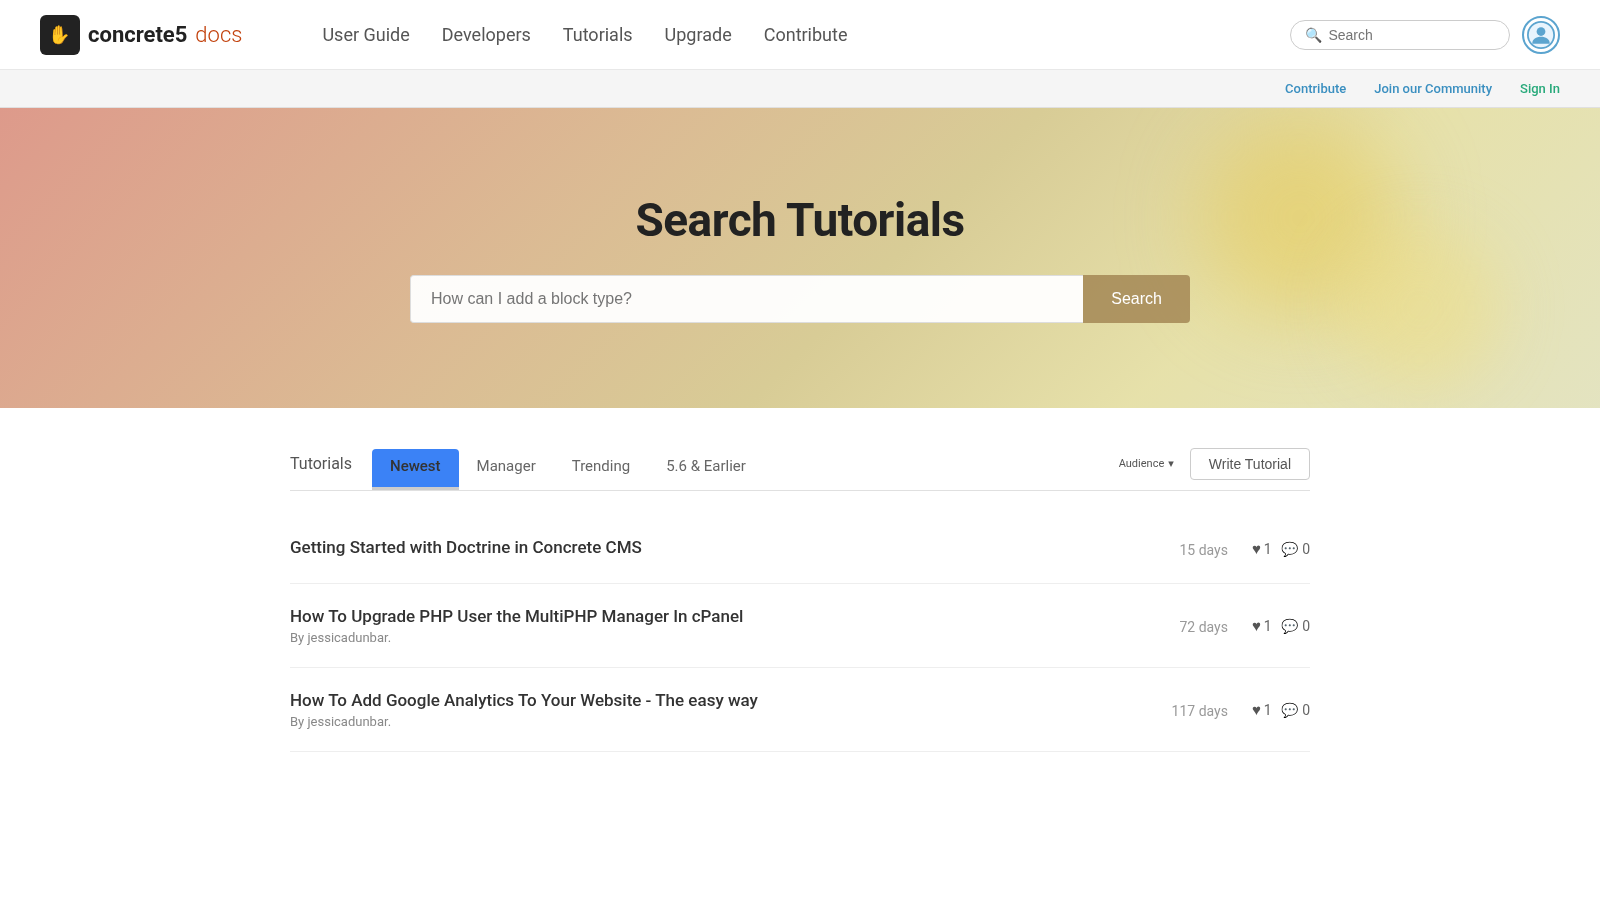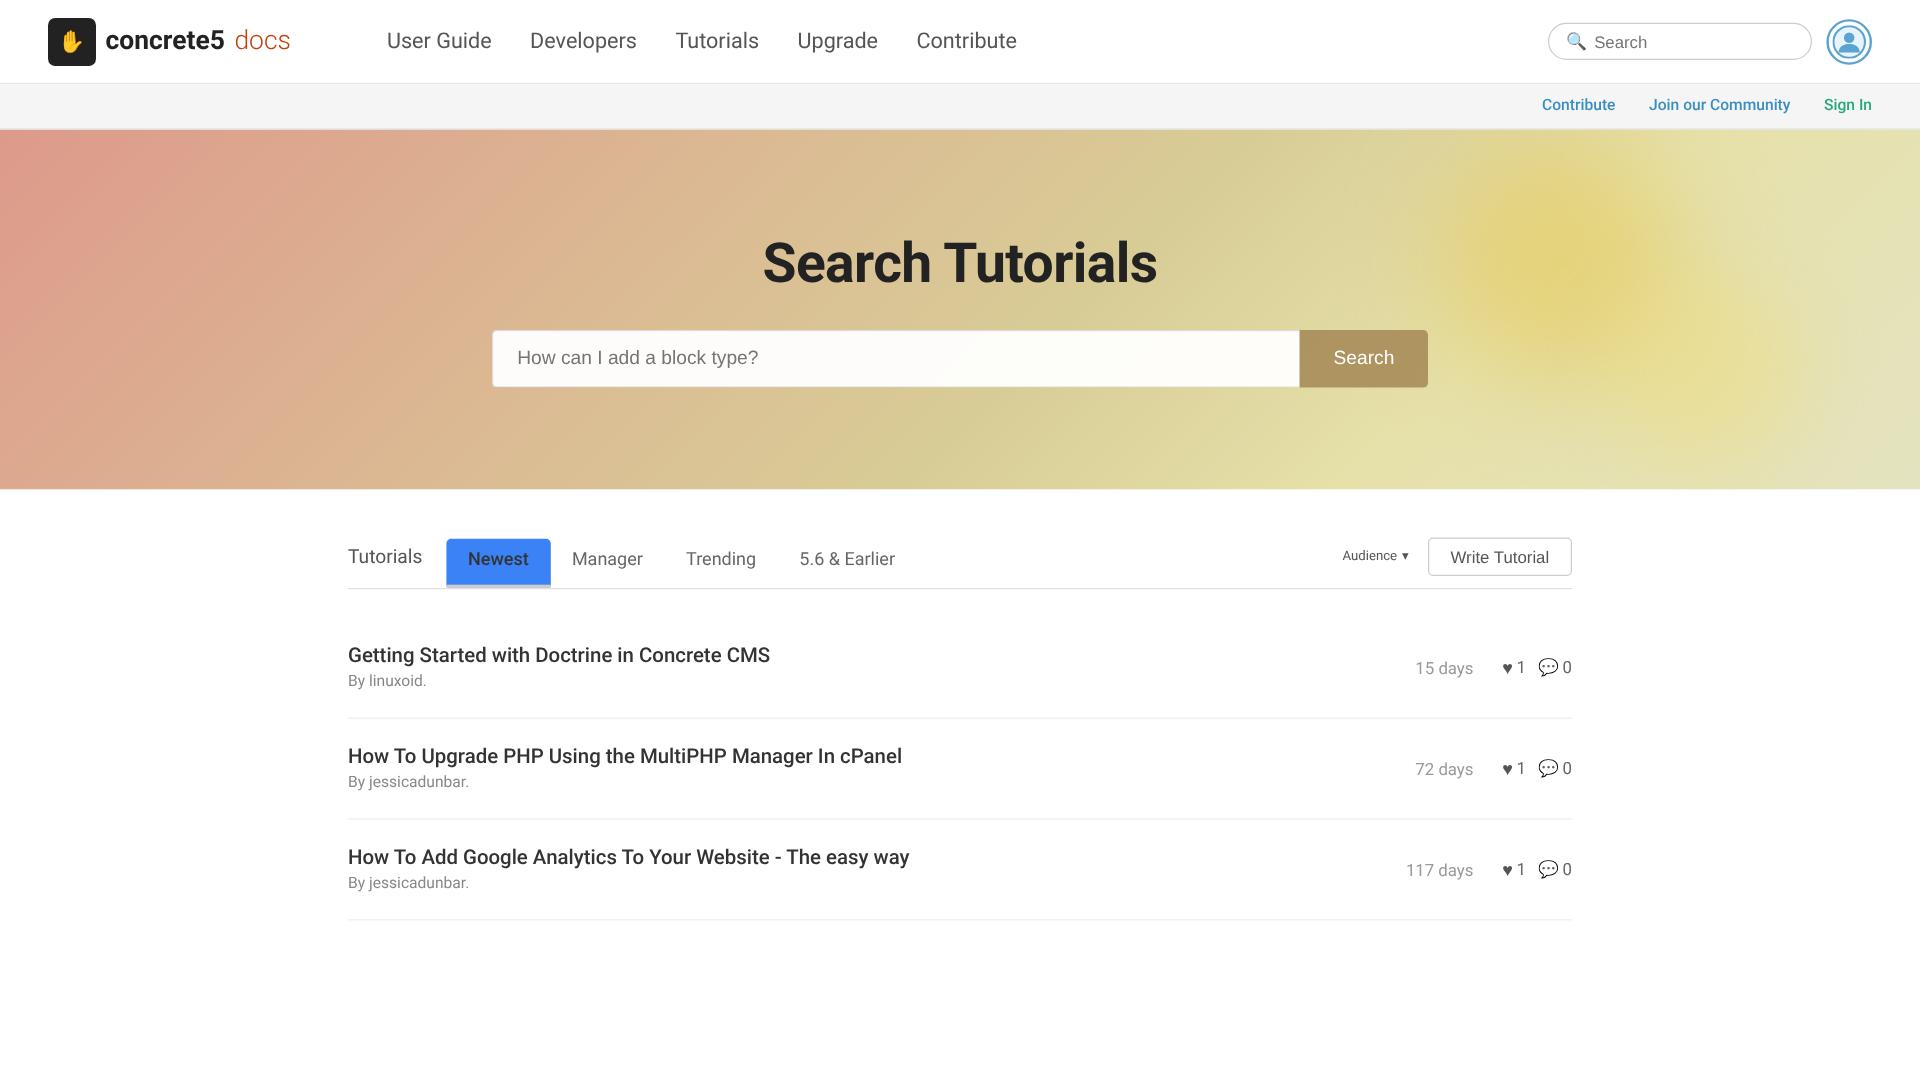--- a/index.html
+++ b/index.html
@@ -383,42 +383,39 @@
       <span>▾</span>
     </div>
     <button class="write-tutorial-btn">Write Tutorial</button>
   </div>
 
   <div class="tutorial-list">
 
     <div class="tutorial-item">
       <div class="tutorial-info">
         <div class="tutorial-title">Getting Started with Doctrine in Concrete CMS</div>
-        <div class="tutorial-author">
-          By <a href="#">linuxoid</a>.
-        </div>
       </div>
       <div class="tutorial-meta">
         <span class="tutorial-age">15 days</span>
         <div class="tutorial-stats">
           <div class="stat">
             <span class="heart-icon">♥</span>
             <span>1</span>
           </div>
           <div class="stat">
             <span class="comment-icon">💬</span>
             <span>0</span>
           </div>
         </div>
       </div>
     </div>
 
     <div class="tutorial-item">
       <div class="tutorial-info">
-        <div class="tutorial-title">How To Upgrade PHP Using the MultiPHP Manager In cPanel</div>
+        <div class="tutorial-title">How To Upgrade PHP User the MultiPHP Manager In cPanel</div>
         <div class="tutorial-author">
           By <a href="#">jessicadunbar</a>.
         </div>
       </div>
       <div class="tutorial-meta">
         <span class="tutorial-age">72 days</span>
         <div class="tutorial-stats">
           <div class="stat">
             <span class="heart-icon">♥</span>
             <span>1</span>

